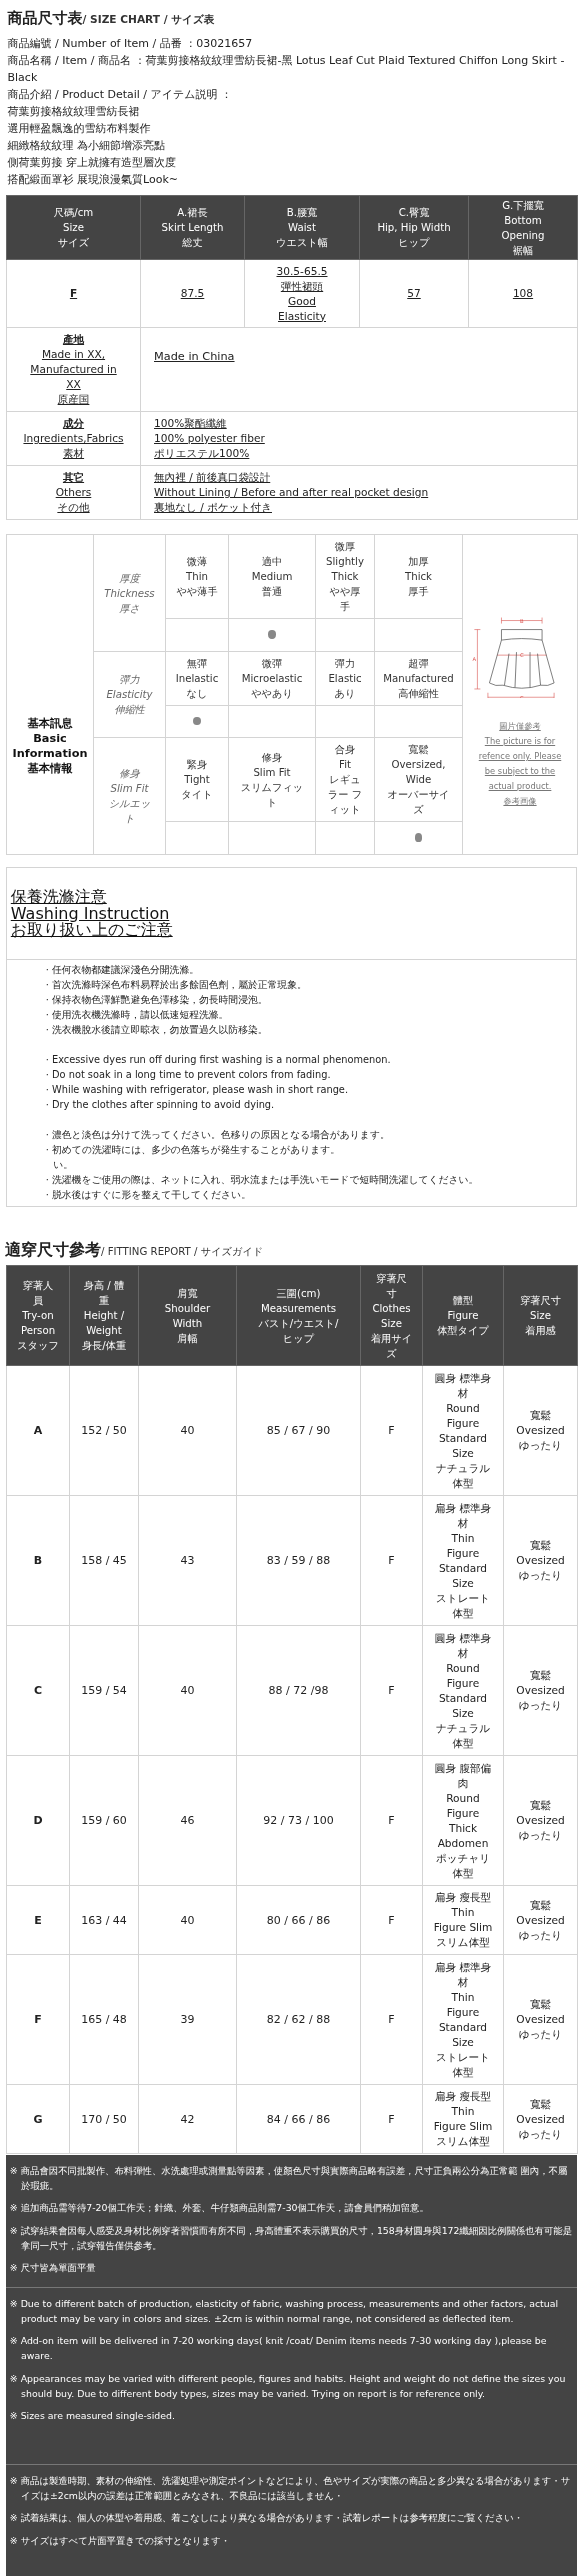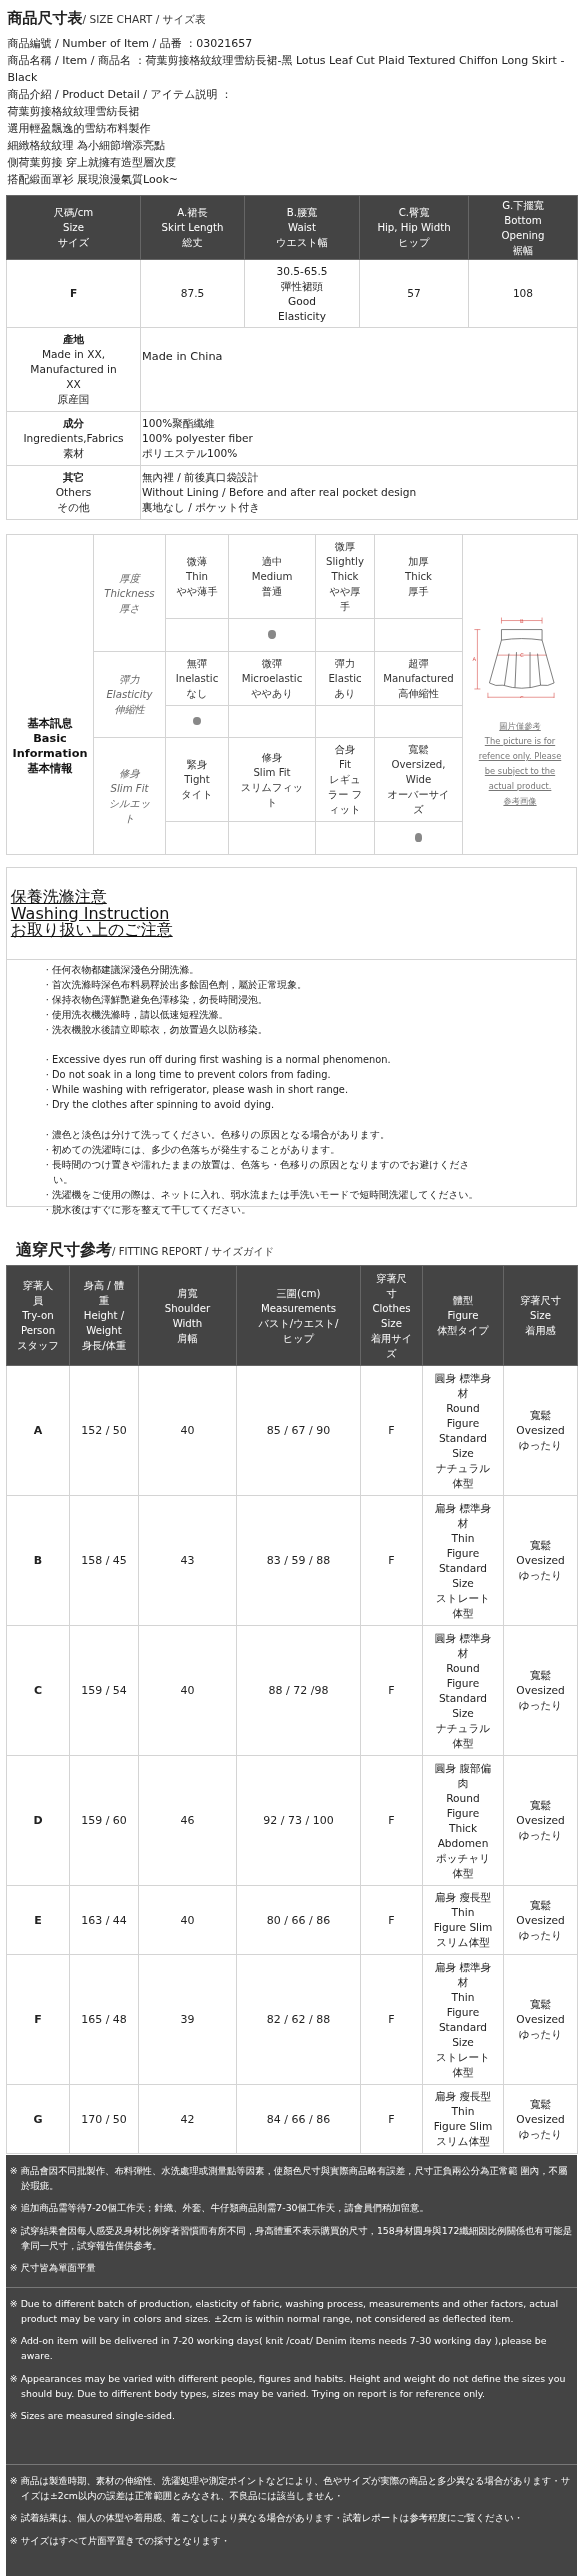--- a/index.html
+++ b/index.html
@@ -1,38 +1,38 @@
 <!DOCTYPE html>
 <html style="font-size:12px"><head>
 <meta charset="utf-8">
 <style>
   * { box-sizing: border-box; margin: 0; padding: 0; }
   body { width: 580px; height: 2576px; background: #fff; font-family: "DejaVu Sans", sans-serif; color: #222; position: relative; overflow: hidden; }
   .abs { position: absolute; }
   .title { left: 7.5px; top: 9px; font-size: 15px; font-weight: bold; }
-  .title .sub { font-size: 10.6px; font-weight: normal; color: #333; }
+  .title .sub { font-size: 10.6px; font-weight: bold; color: #333; }
   .info { left: 7.5px; top: 35px; width: 565px; font-size: 11px; line-height: 17px; color: #222; }
   table { border-collapse: collapse; position: absolute; table-layout: fixed; }
   td, th { border: 0.8px solid #d4d4d4; text-align: center; vertical-align: middle; font-size: 10.2px; line-height: 15px; font-weight: normal; padding: 1.5px 2.3px; }
   .dark th { background: #444; color: #fff; border-color: #666; }
   .size-table { left: 6px; top: 195px; width: 571px; }
-  .size-table td { font-size: 10.6px; color: #222; }
-  .size-table td.left { text-align: left; padding-left: 1px; }
+  .size-table td { font-size: 10.6px; color: #222; text-decoration: underline; }
+  .size-table td.left { text-align: left; padding-left: 13px; }
   .bold { font-weight: bold; }
   .basic-table { left: 6px; top: 534px; width: 571px; }
   .basic-table td { color: #333; font-size: 10.2px; }
   .basic-table td.cat { color: #666; font-style: italic; }
   .dot { display: inline-block; width: 7.5px; height: 8.3px; border-radius: 50%; background: #888; }
   .pic-note { color: #777; font-size: 8.3px; line-height: 15px; text-decoration: underline; }
   .wash-box { left: 6px; top: 867px; width: 571px; height: 340px; border: 0.8px solid #d4d4d4; }
   .wash-head { height: 92px; border-bottom: 0.8px solid #d4d4d4; padding: 21px 3.8px 0 3.8px; font-size: 16px; line-height: 16.6px; color: #111; text-decoration: underline; }
   .wash-body { padding: 2.3px 3.8px; font-size: 9.8px; line-height: 15px; color: #222; margin-left: 35px; }
   .wash-body .gap { height: 15px; }
   .wash-body .ind { padding-left: 7.5px; }
-  .fit-title { left: 16px; top: 1240px; font-size: 16px; font-weight: bold; }
+  .fit-title { left: 5px; top: 1240px; font-size: 16px; font-weight: bold; }
   .fit-title .sub { font-size: 10.2px; font-weight: normal; color: #333; }
   .fit-table { left: 6px; top: 1265px; width: 571px; }
   .fit-table td { font-size: 11px; color: #222; }
   .fit-table td.fig, .fit-table td.feel { font-size: 10.6px; line-height: 15px; }
   .notes { left: 6px; top: 2155px; width: 571px; height: 421px; background: #444; color: #fff; }
   .notes .sec { padding: 7.5px 3.8px 0 3.8px; border-bottom: 0.8px solid #777; font-size: 9.4px; line-height: 15px; }
   .notes .sec:last-child { border-bottom: none; }
   .notes p { margin-bottom: 7.5px; padding-left: 11.3px; text-indent: -11.3px; }
   svg { display: block; }
 </style>
@@ -317,21 +317,20 @@
     <div>· 使用洗衣機洗滌時，請以低速短程洗滌。</div>
     <div>· 洗衣機脫水後請立即晾衣，勿放置過久以防移染。</div>
     <div class="gap"></div>
     <div>· Excessive dyes run off during first washing is a normal phenomenon.</div>
     <div>· Do not soak in a long time to prevent colors from fading.</div>
     <div>· While washing with refrigerator, please wash in short range.</div>
     <div>· Dry the clothes after spinning to avoid dying.</div>
     <div class="gap"></div>
     <div>· 濃色と淡色は分けて洗ってください。色移りの原因となる場合があります。</div>
     <div>· 初めての洗濯時には、多少の色落ちが発生することがあります。</div>
-    <div>· 長時間のつけ置きや濡れたままの放置は、色落ち・色移りの原因となりますのでお避けくださ</div>
     <div class="ind">い。</div>
     <div>· 洗濯機をご使用の際は、ネットに入れ、弱水流または手洗いモードで短時間洗濯してください。</div>
     <div>· 脱水後はすぐに形を整えて干してください。</div>
   </div>
 </div>
 
 <div class="abs fit-title">
   <span>適穿尺寸參考</span><span class="sub">/ FITTING REPORT / サイズガイド</span>
 </div>
 <table class="fit-table dark">

